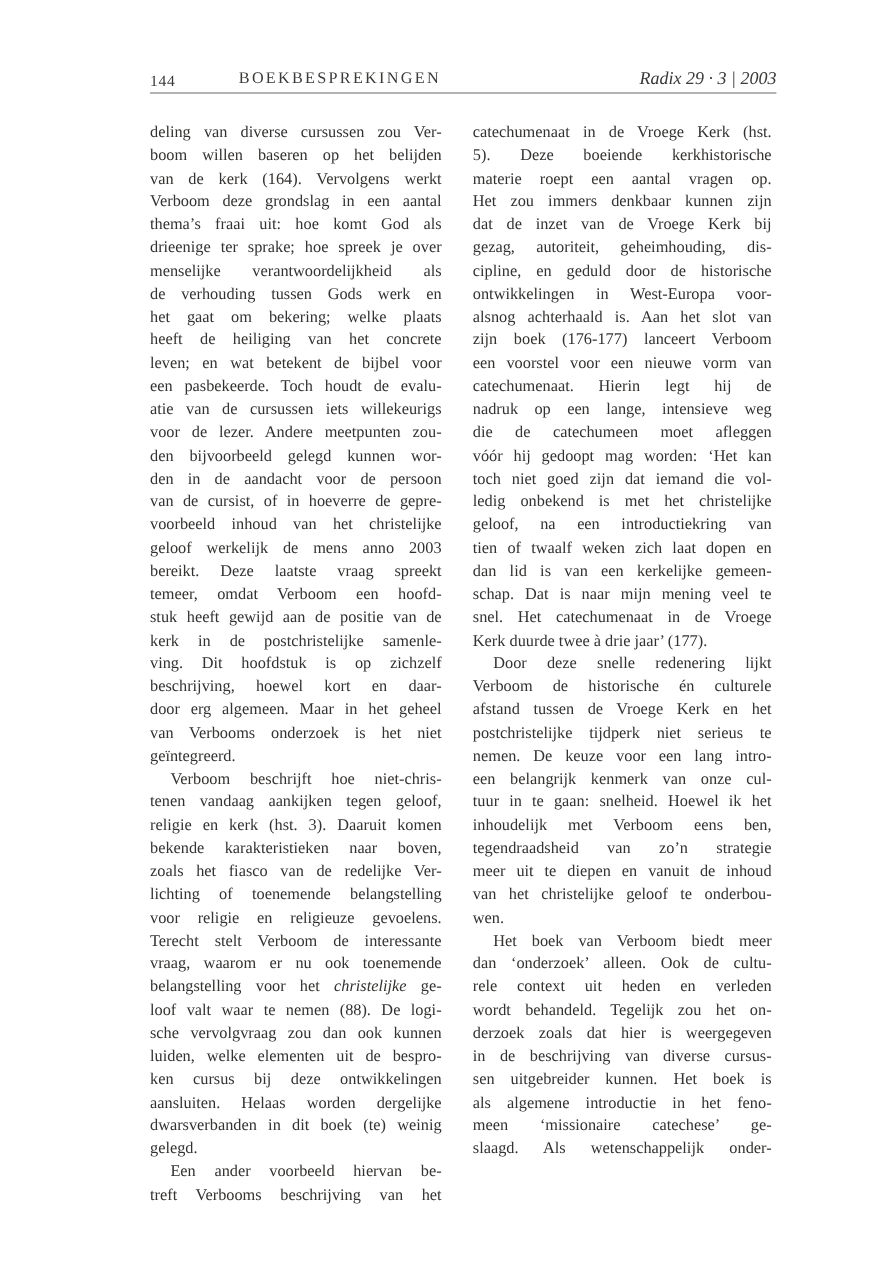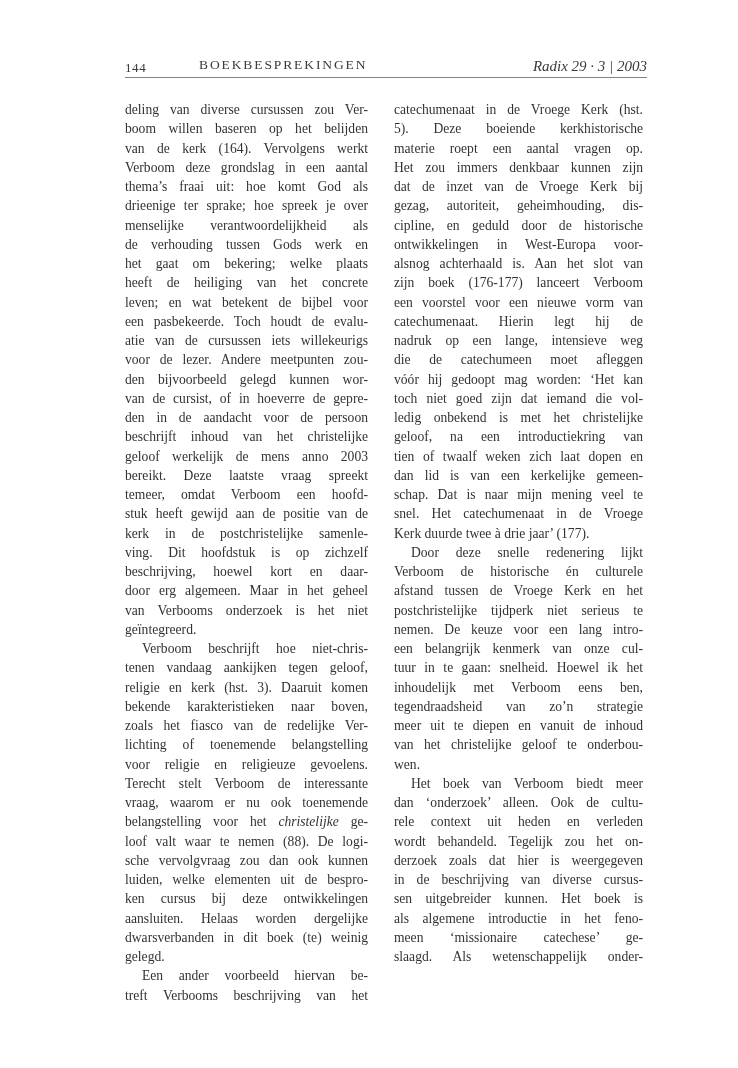--- a/index.html
+++ b/index.html
@@ -97,23 +97,23 @@
       <div class="ln"><span>drieenige ter sprake; hoe spreek je over</span></div>
       <div class="ln"><span>menselijke verantwoordelijkheid als</span></div>
       <div class="ln"><span>de verhouding tussen Gods werk en</span></div>
       <div class="ln"><span>het gaat om bekering; welke plaats</span></div>
       <div class="ln"><span>heeft de heiliging van het concrete</span></div>
       <div class="ln"><span>leven; en wat betekent de bijbel voor</span></div>
       <div class="ln"><span>een pasbekeerde. Toch houdt de evalu-</span></div>
       <div class="ln"><span>atie van de cursussen iets willekeurigs</span></div>
       <div class="ln"><span>voor de lezer. Andere meetpunten zou-</span></div>
       <div class="ln"><span>den bijvoorbeeld gelegd kunnen wor-</span></div>
+      <div class="ln"><span>den in de aandacht voor de persoon</span></div>
       <div class="ln"><span>van de cursist, of in hoeverre de gepre-</span></div>
-      <div class="ln"><span>den in de aandacht voor de persoon</span></div>
-      <div class="ln"><span>beschrijft inhoud van het christelijke</span></div>
+      <div class="ln"><span>voorbeeld inhoud van het christelijke</span></div>
       <div class="ln"><span>geloof werkelijk de mens anno 2003</span></div>
       <div class="ln"><span>bereikt. Deze laatste vraag spreekt</span></div>
       <div class="ln"><span>temeer, omdat Verboom een hoofd-</span></div>
       <div class="ln"><span>stuk heeft gewijd aan de positie van de</span></div>
       <div class="ln"><span>kerk in de postchristelijke samenle-</span></div>
       <div class="ln"><span>ving. Dit hoofdstuk is op zichzelf</span></div>
       <div class="ln"><span>beschrijving, hoewel kort en daar-</span></div>
       <div class="ln"><span>door erg algemeen. Maar in het geheel</span></div>
       <div class="ln"><span>van Verbooms onderzoek is het niet</span></div>
       <div class="ln para-end"><span>geïntegreerd.</span></div>

